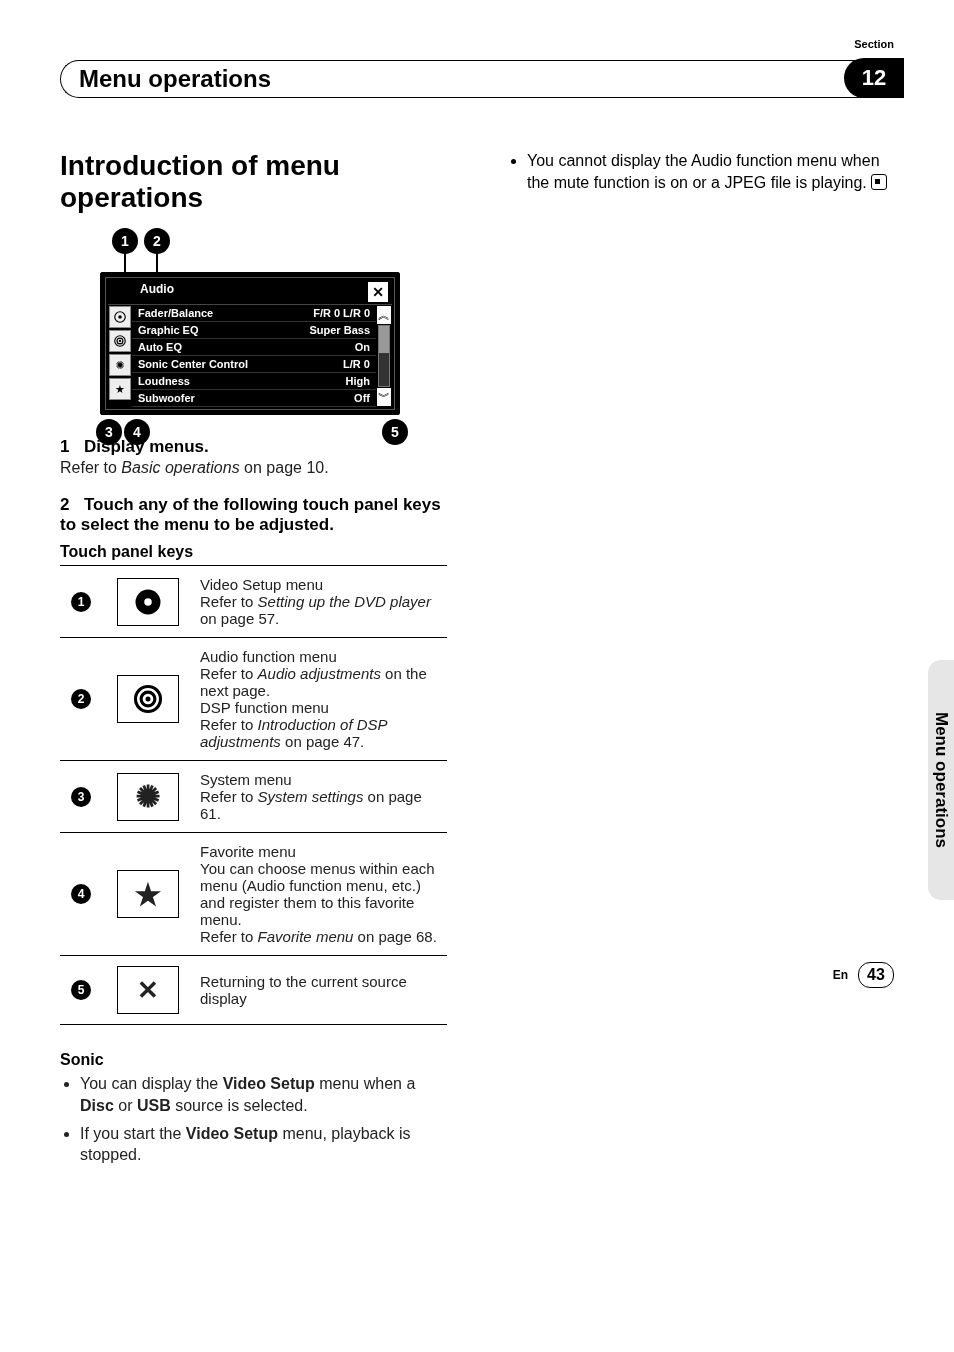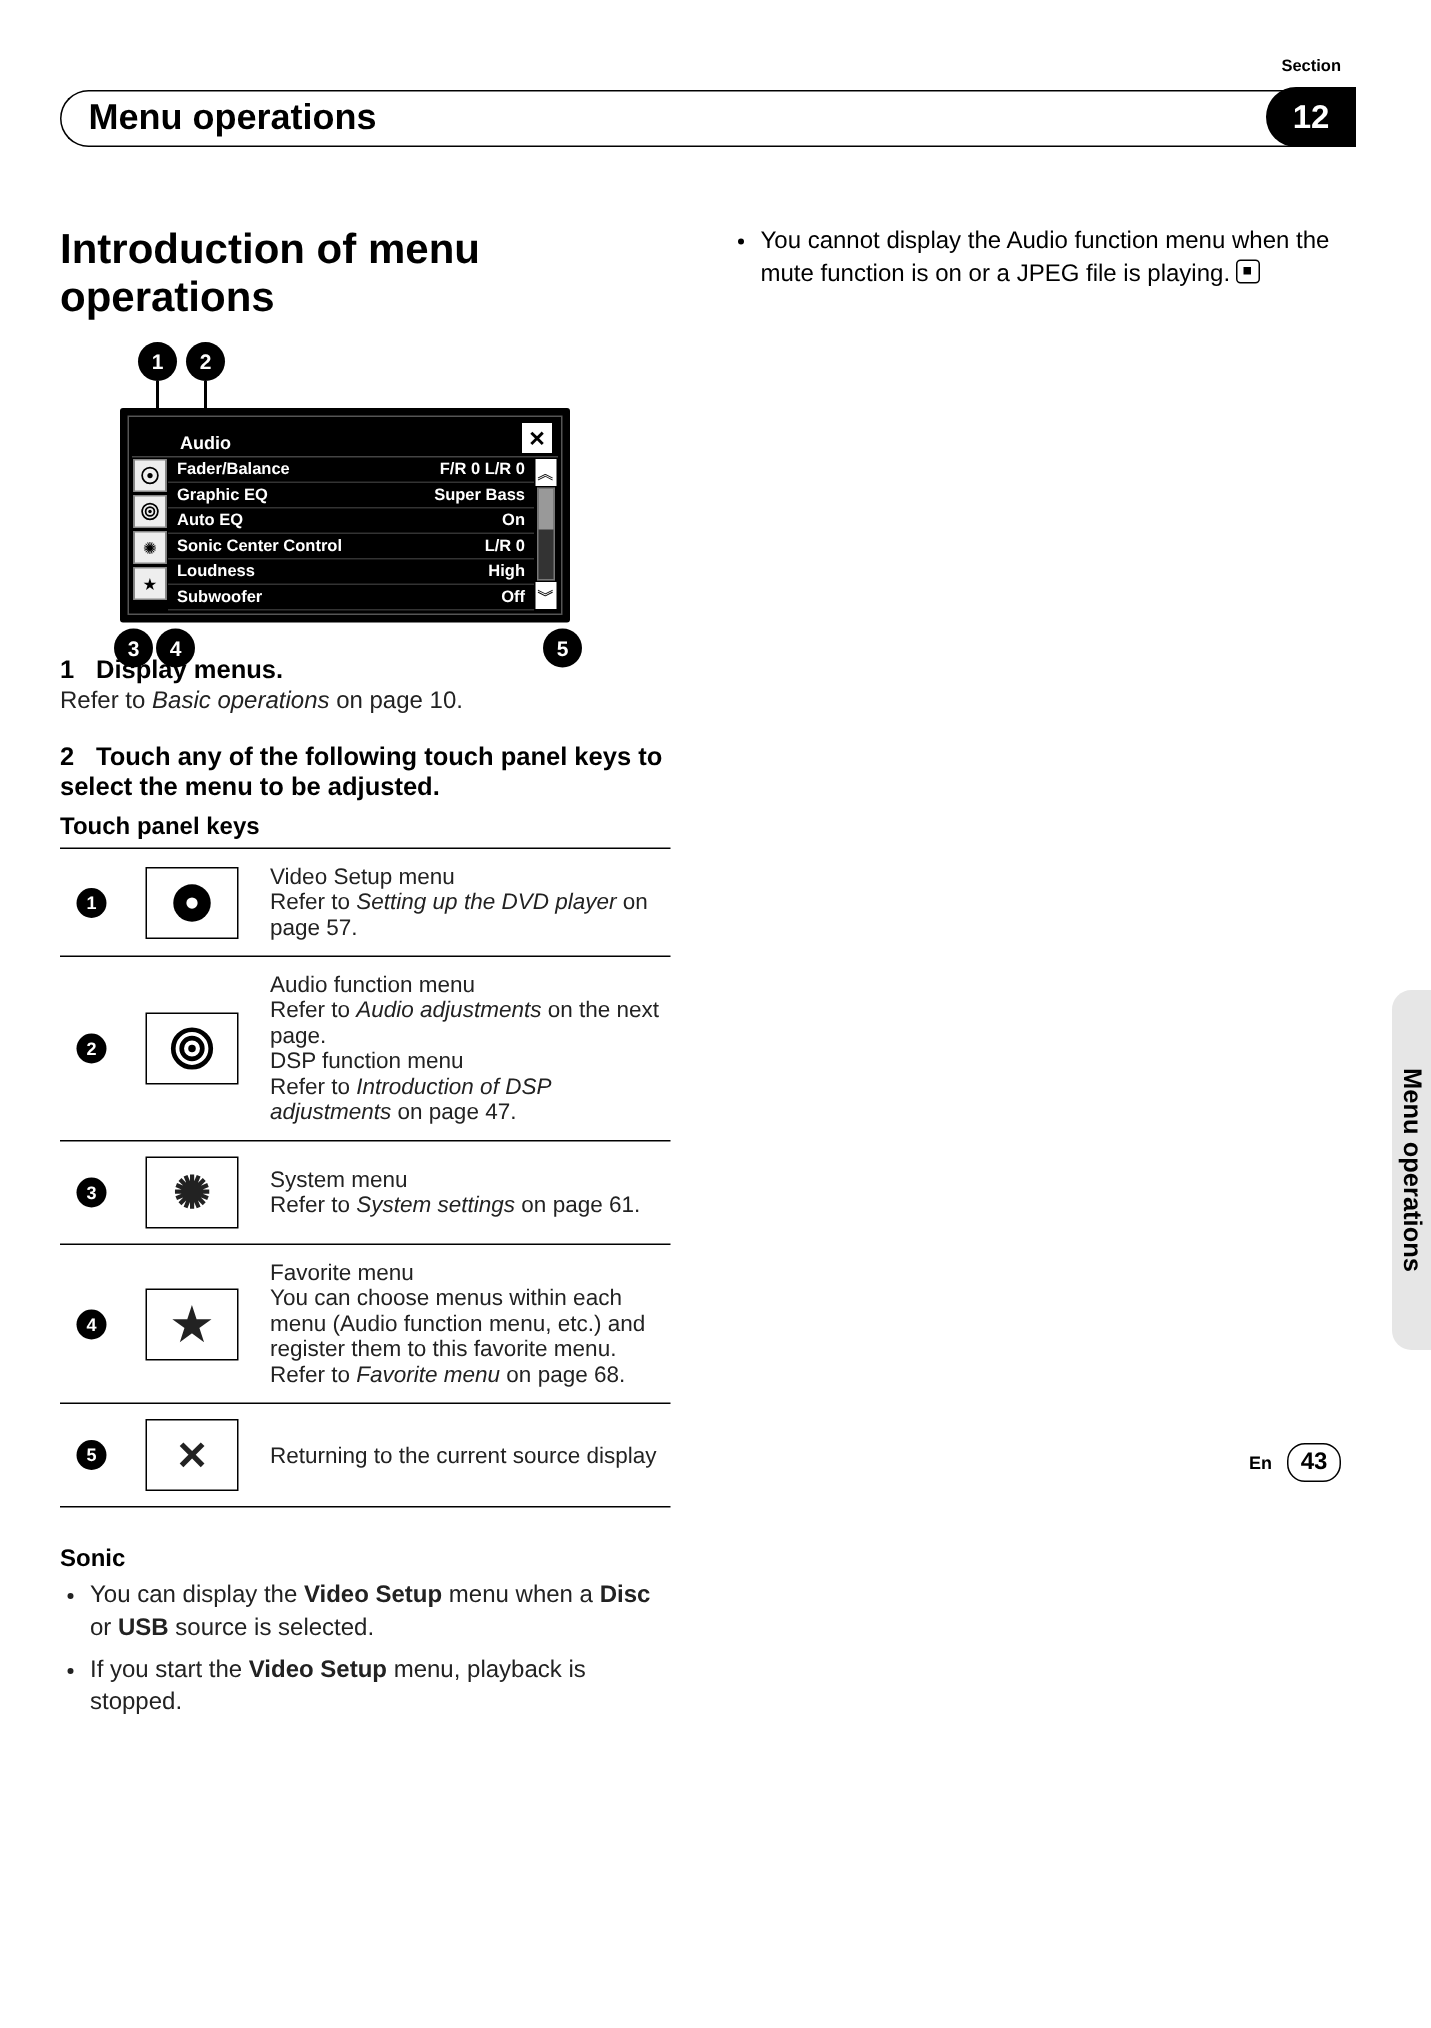--- a/index.html
+++ b/index.html
@@ -11,21 +11,21 @@
     font-family: "Helvetica Neue", Arial, sans-serif;
     color: #000;
     background: #fff;
     position: relative;
   }
   .page {
     width: 954px;
     height: 1024px;
     position: relative;
     box-sizing: border-box;
-    padding: 30px 60px 40px 40px;
+    padding: 30px 60px 40px 60px;
   }
   
   .header-bar {
     position: relative;
     height: 40px;
     margin-top: 30px;
   }
   .header-pill {
     position: absolute;
     left: 0;
@@ -61,21 +61,21 @@
     border-radius: 20px 0 0 20px;
     display: flex;
     align-items: center;
     justify-content: center;
     font-weight: 900;
     font-size: 22px;
     text-align: center;
   }
   .columns {
     display: flex;
-    gap: 40px;
+    gap: 60px;
     margin-top: 50px;
   }
   .col {
     flex: 1;
     min-width: 0;
   }
   h1.section {
     font-size: 28px;
     font-weight: 900;
     margin: 0 0 14px 0;
@@ -121,21 +121,21 @@
     width: 300px;
     box-sizing: border-box;
     position: relative;
   }
   .ss-inner {
     border: 1px solid #555;
     padding: 2px;
   }
   .ss-header {
     display: flex;
-    align-items: flex-end;
+    align-items: flex-start;
     color: #fff;
     font-size: 12px;
     font-weight: 700;
     padding: 2px 4px;
     border-bottom: 1px solid #444;
   }
   .ss-close {
     width: 20px;
     height: 20px;
     background: #fff;

